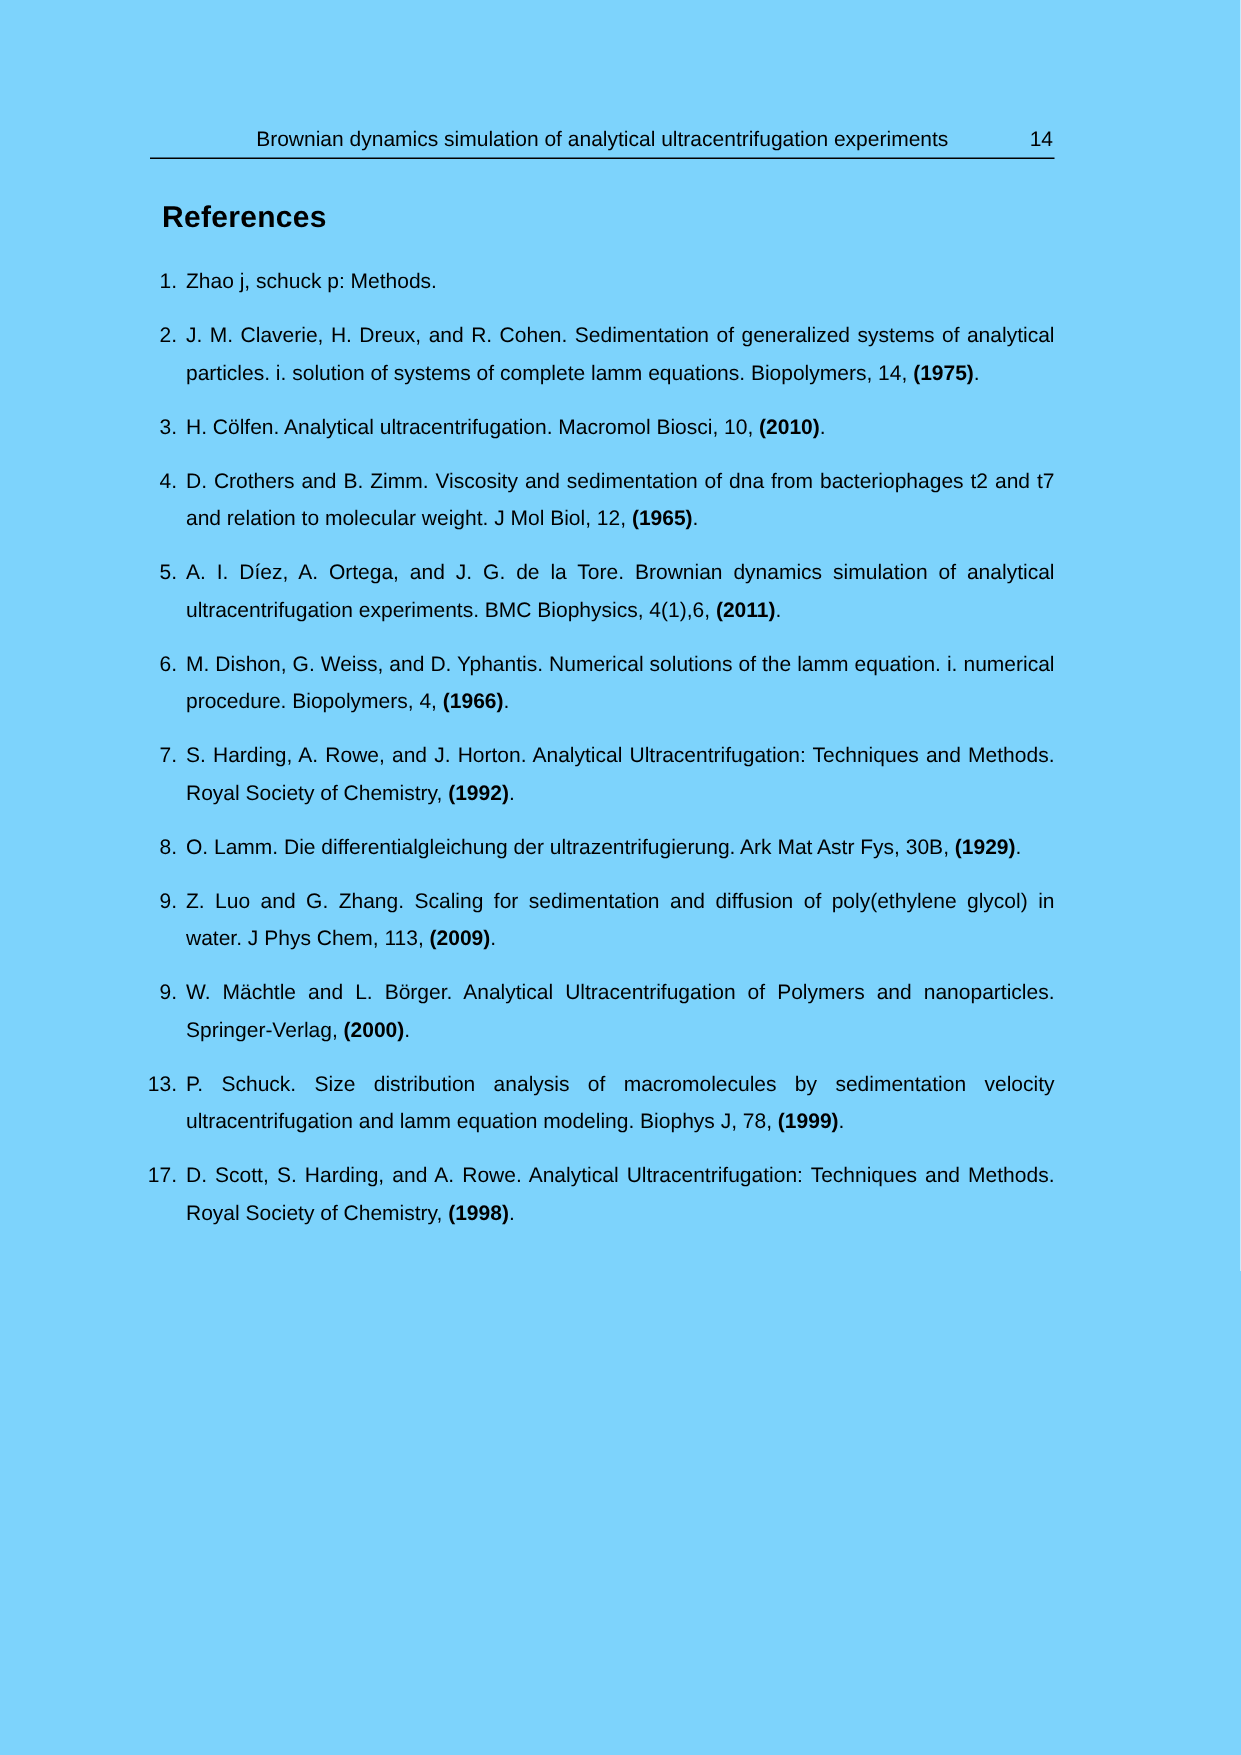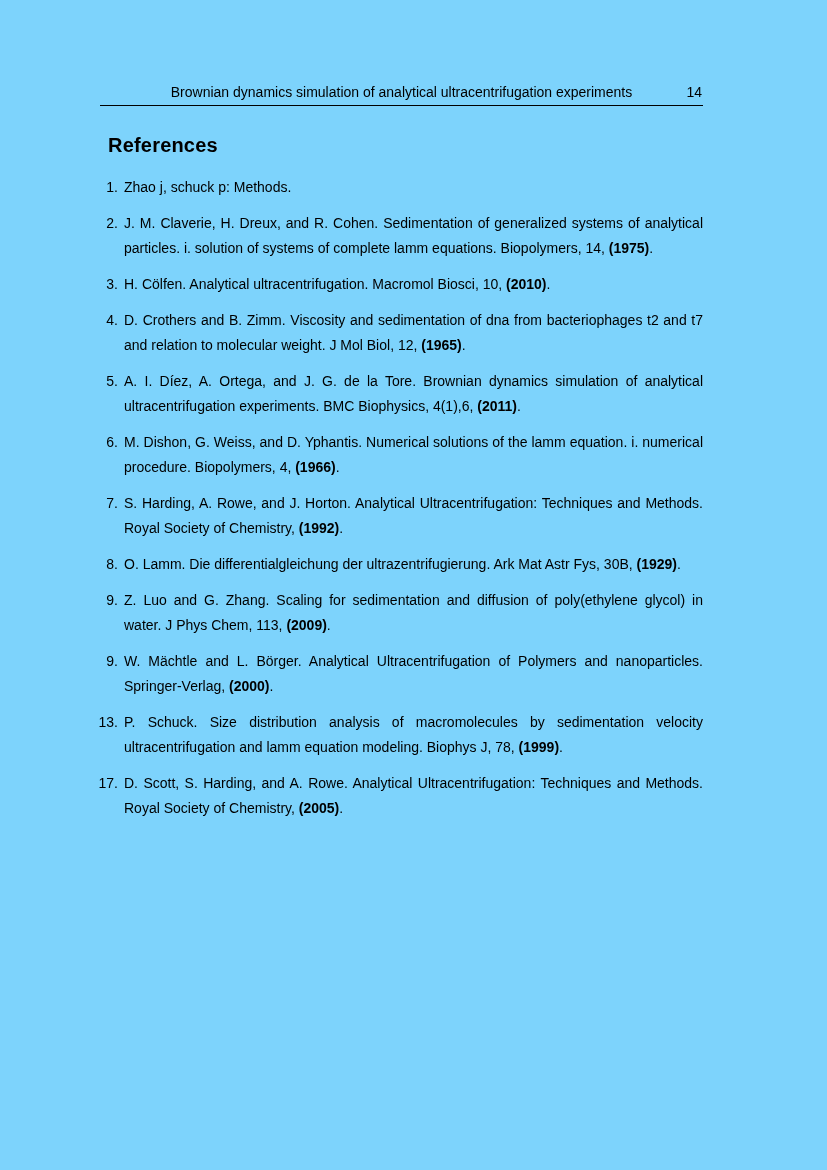--- a/index.html
+++ b/index.html
@@ -134,17 +134,17 @@
       <li class="ref-item">
         <span class="ref-num">9.</span>
         <div class="ref-body"><span>W. Mächtle and L. Börger.  Analytical Ultracentrifugation of Polymers and nanoparticles.  Springer-Verlag, </span><span class="ref-year">(2000)</span><span>.</span></div>
       </li>
       <li class="ref-item">
         <span class="ref-num">13.</span>
         <div class="ref-body"><span>P. Schuck.  Size distribution analysis of macromolecules by sedimentation velocity ultracentrifugation and lamm equation modeling.  Biophys J, 78, </span><span class="ref-year">(1999)</span><span>.</span></div>
       </li>
       <li class="ref-item">
         <span class="ref-num">17.</span>
-        <div class="ref-body"><span>D. Scott, S. Harding, and A. Rowe.  Analytical Ultracentrifugation: Techniques and Methods.  Royal Society of Chemistry, </span><span class="ref-year">(2005)</span><span>.</span></div>
+        <div class="ref-body"><span>D. Scott, S. Harding, and A. Rowe.  Analytical Ultracentrifugation: Techniques and Methods.  Royal Society of Chemistry, </span><span class="ref-year">(1998)</span><span>.</span></div>
       </li>
     </ol>
 
 </div>
 
 </body></html>

